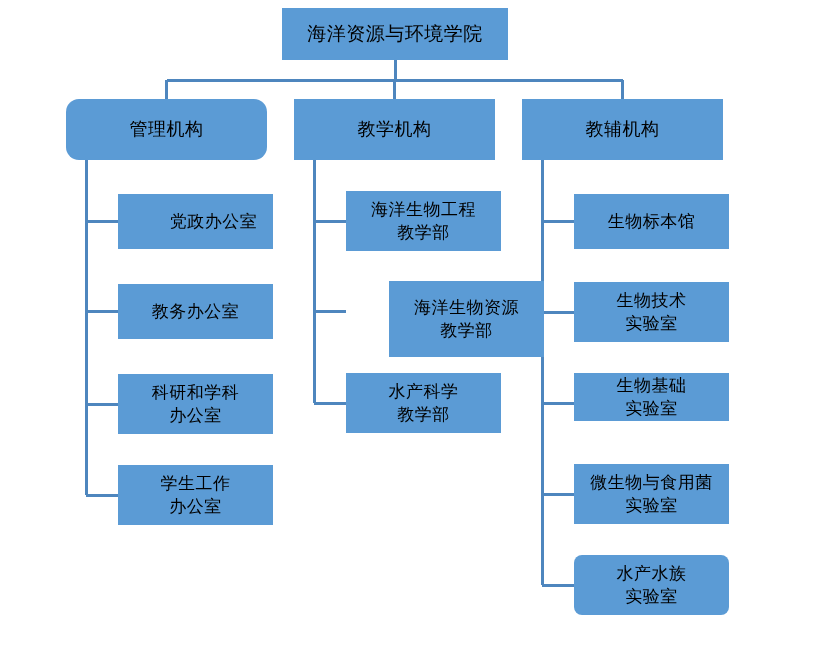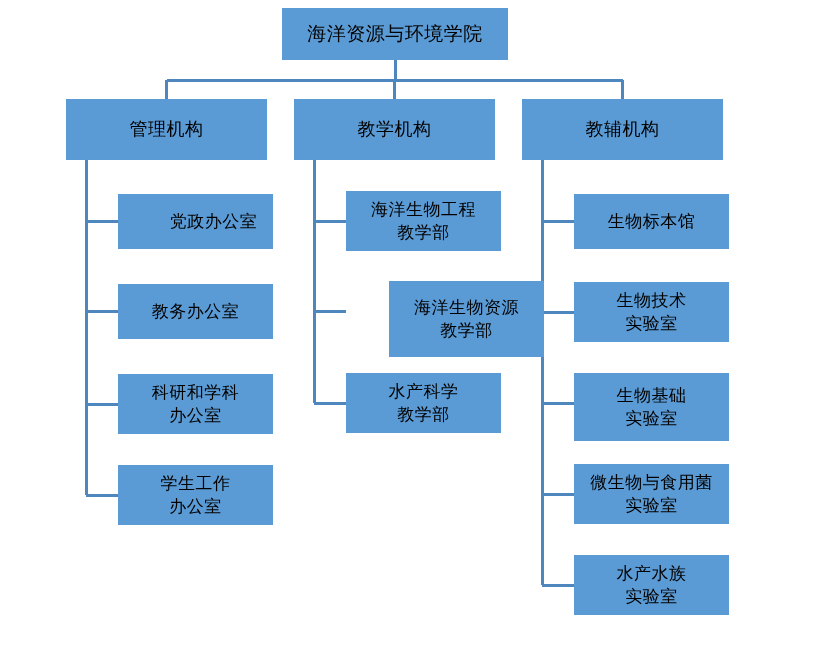--- a/index.html
+++ b/index.html
@@ -72,37 +72,37 @@
       <line x1="314" y1="403" x2="346" y2="403" stroke="#4E86BE" stroke-width="3" shape-rendering="crispEdges"></line>
       <line x1="622.5" y1="80" x2="622.5" y2="99" stroke="#4E86BE" stroke-width="3" shape-rendering="crispEdges"></line>
       <line x1="542" y1="160" x2="542" y2="585" stroke="#4E86BE" stroke-width="3" shape-rendering="crispEdges"></line>
       <line x1="542" y1="221.5" x2="574" y2="221.5" stroke="#4E86BE" stroke-width="3" shape-rendering="crispEdges"></line>
       <line x1="542" y1="312" x2="574" y2="312" stroke="#4E86BE" stroke-width="3" shape-rendering="crispEdges"></line>
       <line x1="542" y1="403" x2="574" y2="403" stroke="#4E86BE" stroke-width="3" shape-rendering="crispEdges"></line>
       <line x1="542" y1="494" x2="574" y2="494" stroke="#4E86BE" stroke-width="3" shape-rendering="crispEdges"></line>
       <line x1="542" y1="585" x2="574" y2="585" stroke="#4E86BE" stroke-width="3" shape-rendering="crispEdges"></line>
     </svg>
 <div class="node node-root" style="left: 282px; top: 8px; width: 226px; height: 52px;">海洋资源与环境学院</div>
-    <div class="node node-branch" style="left: 66px; top: 99px; width: 201px; height: 61px;">管理机构</div>
+    <div class="node node-branch" style="left: 66px; top: 99px; width: 201px; height: 61px; border-radius: 13px;">管理机构</div>
     <div class="node node-leaf" style="left: 118px; top: 194px; width: 155px; height: 55px; padding-left: 36px;">党政办公室</div>
     <div class="node node-leaf" style="left: 118px; top: 284px; width: 155px; height: 55px;">教务办公室</div>
     <div class="node node-leaf" style="left: 118px; top: 374px; width: 155px; height: 60px; text-align: center;">科研和学科
 办公室</div>
     <div class="node node-leaf" style="left: 118px; top: 465px; width: 155px; height: 60px;">学生工作
 办公室</div>
     <div class="node node-branch" style="left: 294px; top: 99px; width: 201px; height: 61px;">教学机构</div>
     <div class="node node-leaf" style="left: 346px; top: 191px; width: 155px; height: 60px;">海洋生物工程
 教学部</div>
     <div class="node node-leaf" style="left: 344px; top: 281px; width: 155px; height: 76px; margin-left: 45px;">海洋生物资源
 教学部</div>
     <div class="node node-leaf" style="left: 346px; top: 373px; width: 155px; height: 60px;">水产科学
 教学部</div>
     <div class="node node-branch" style="left: 522px; top: 99px; width: 201px; height: 61px;">教辅机构</div>
     <div class="node node-leaf" style="left: 574px; top: 194px; width: 155px; height: 55px;">生物标本馆</div>
     <div class="node node-leaf" style="left: 574px; top: 282px; width: 155px; height: 60px;">生物技术
 实验室</div>
-    <div class="node node-leaf" style="left: 574px; top: 373px; width: 155px; height: 68px;">生物基础
+    <div class="node node-leaf" style="left: 574px; top: 373px; width: 155px; height: 48px;">生物基础
 实验室</div>
     <div class="node node-leaf" style="left: 574px; top: 464px; width: 155px; height: 60px;">微生物与食用菌
 实验室</div>
-    <div class="node node-leaf" style="left: 574px; top: 555px; width: 155px; height: 60px;">水产水族
+    <div class="node node-leaf" style="left: 574px; top: 555px; width: 155px; height: 60px; border-radius: 8px;">水产水族
 实验室</div>
   </div>
 
 </body></html>

